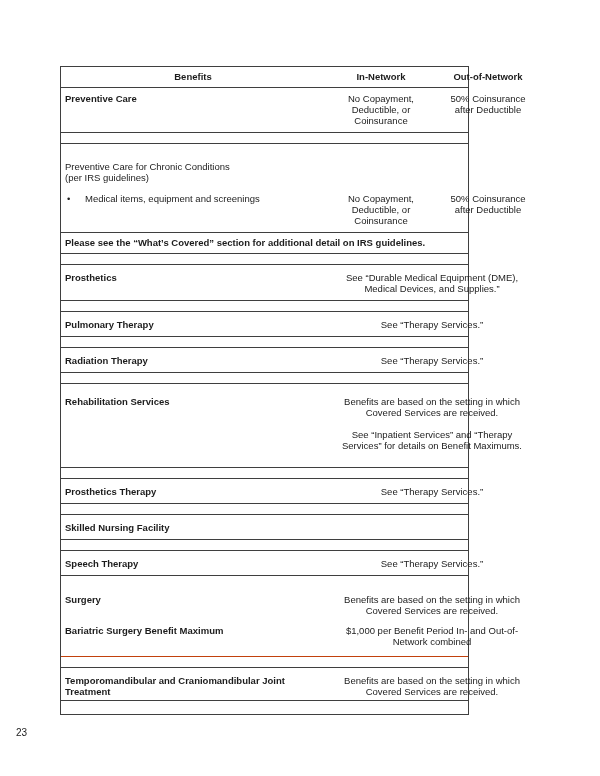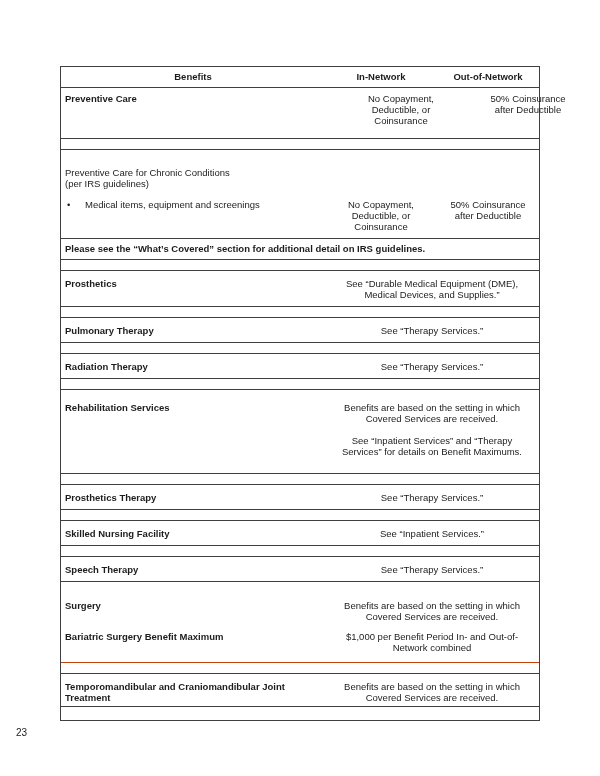--- a/index.html
+++ b/index.html
@@ -7,21 +7,21 @@
   body {
     width: 600px; height: 776px;
     font-family: "Liberation Sans", sans-serif;
     color: #1c1c1c;
     position: relative;
   }
   .page { position: absolute; inset: 0; background: #ffffff; }
 
   .benefits-table {
     position: absolute;
-    left: 60px; top: 66px; width: 480px;
+    left: 60px; top: 66px; width: 409px;
     border: 1px solid #3f3f3f;
     background: #ffffff;
   }
 
   .row {
     display: grid;
     grid-template-columns: 264px 112px 102px;
     border-bottom: 1px solid #3f3f3f;
     font-size: 9.5px;
     line-height: 11px;
@@ -29,21 +29,21 @@
   .row.span2 { grid-template-columns: 264px 214px; }
 
   .c-benefit { text-align: left; padding-left: 4px; padding-right: 10px; font-weight: bold; }
   .c-value  { text-align: center; padding-left: 8px; padding-right: 8px; }
 
   .t-header { padding: 4px 0 5px; }
   .t-header .h-benefit { font-weight: bold; text-align: center; }
   .t-header .h-value   { font-weight: bold; text-align: center; }
 
   .r-pad-std   { padding-top: 7px; padding-bottom: 6px; }
-  .r-preventive{ padding-top: 5px; padding-bottom: 12px; min-height: 44px; gap: 20px; }
+  .r-preventive{ padding-top: 5px; padding-bottom: 6px; min-height: 44px; }
   .r-rehab     { padding-top: 12px; padding-bottom: 16px; }
   .r-tmj       { padding-top: 7px; padding-bottom: 3px; }
 
   .spacer { height: 11px; border-bottom: 1px solid #3f3f3f; }
   .spacer-end { height: 13px; }
 
   
   .chronic-box { border-bottom: 1px solid #3f3f3f; font-size: 9.5px; line-height: 11px; }
   .chronic-head { padding: 6px 8px 0 4px; }
   .chronic-title { font-weight: normal; margin-top: 11px; }
@@ -150,21 +150,20 @@
 
     <div class="row span2 r-pad-std">
       <div class="c-benefit">Prosthetics Therapy</div>
       <div class="c-value">See “Therapy Services.”</div>
     </div>
 
     <div class="spacer"></div>
 
     <div class="row span2 r-pad-std">
       <div class="c-benefit">Skilled Nursing Facility</div>
-      <div class="c-value">See “Inpatient Services.”</div>
     </div>
 
     <div class="spacer"></div>
 
     <div class="row span2 r-pad-std">
       <div class="c-benefit">Speech Therapy</div>
       <div class="c-value">See “Therapy Services.”</div>
     </div>
 
     <div class="surgery-box">

